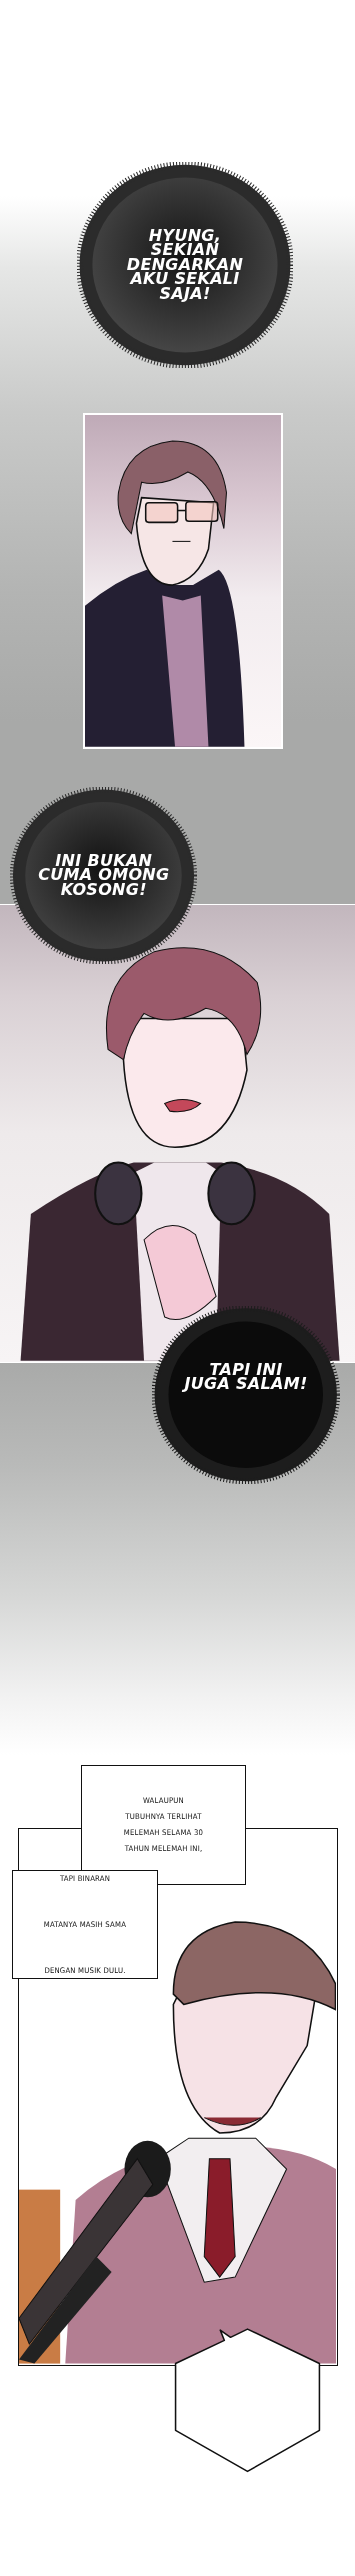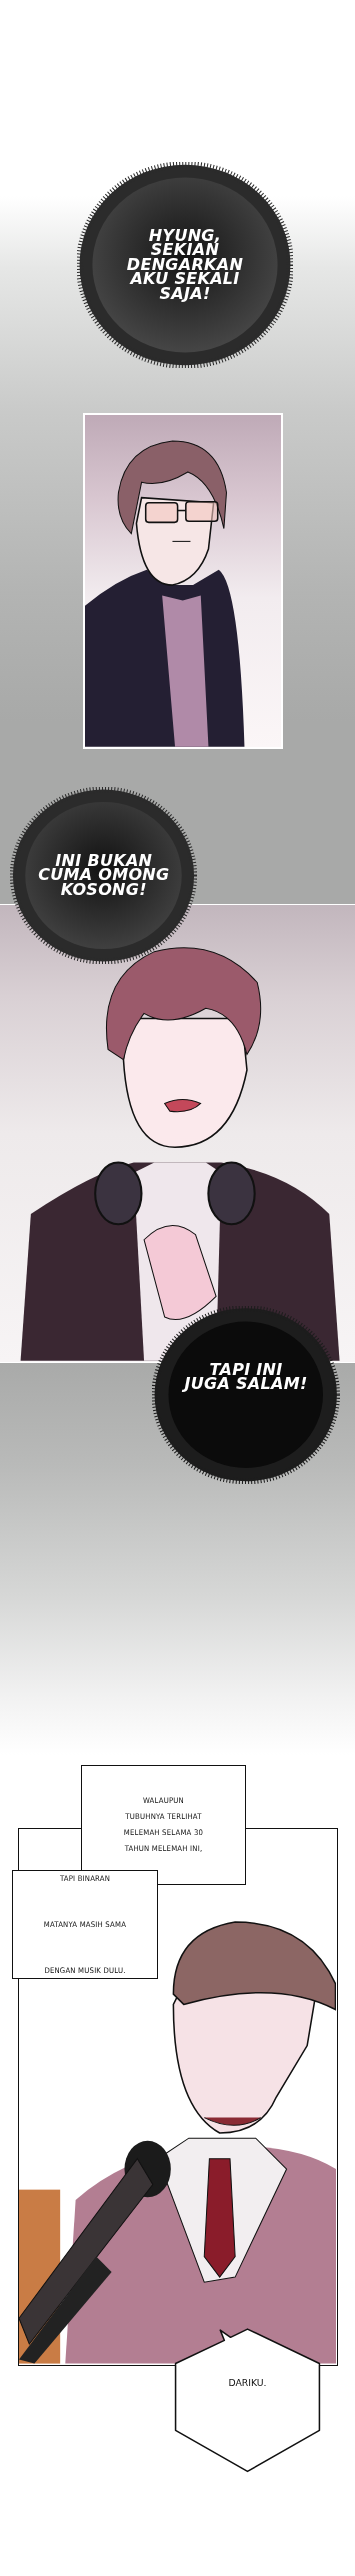--- a/index.html
+++ b/index.html
@@ -140,16 +140,15 @@
   <span>TAPI BINARAN</span>
   <span>MATANYA MASIH SAMA</span>
   <span>DENGAN MUSIK DULU.</span>
 </div>
 
 <div class="abs hexwrap" style="left:173px;top:2325px;width:149px;height:149px;">
   <svg width="149" height="149" viewBox="0 0 290 290">
     <path d="M100 30 L92 10 L112 24 L145 8 L285 75 L285 205 L145 285 L5 205 L5 75 Z" fill="#ffffff" stroke="#111111" stroke-width="3" stroke-linejoin="round"></path>
   </svg>
   <div class="txt">
-    <div>DARIKU.</div>
   </div>
 </div>
 
 
 </body></html>

